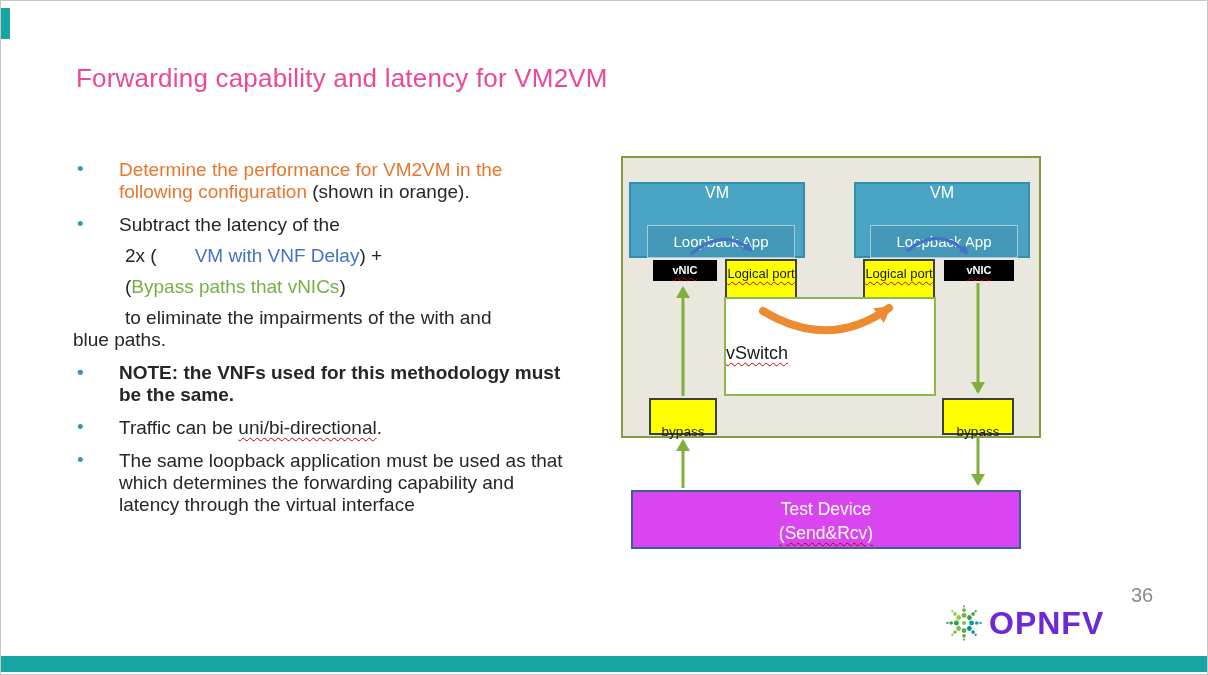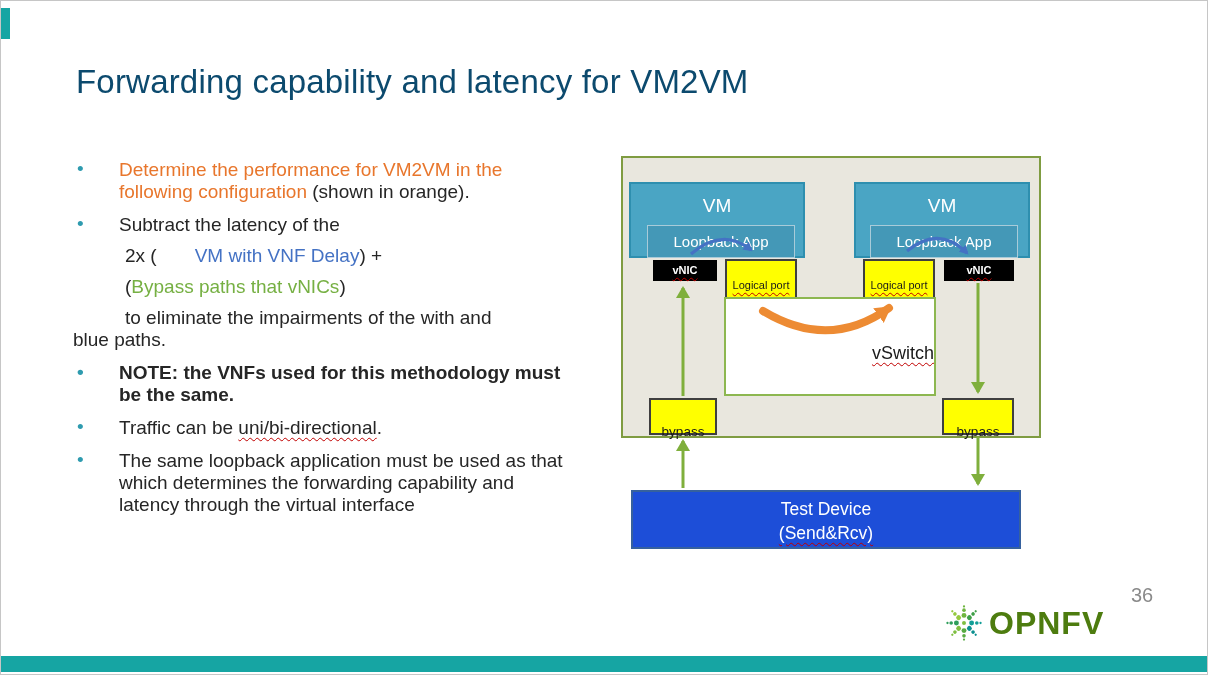--- a/index.html
+++ b/index.html
@@ -5,61 +5,61 @@
   * { margin:0; padding:0; box-sizing:border-box; }
   html,body { width:1208px; height:675px; }
   body { font-family:"Liberation Sans", sans-serif; background:#ffffff; }
 
   .slide { position:relative; width:1208px; height:675px; background:#ffffff;
            border:1px solid #c6c6c6; overflow:hidden; }
 
   .accent-top { position:absolute; left:0; top:7px; width:9px; height:31px; background:#16A5A3; }
   .bottom-bar { position:absolute; left:0; top:655px; width:100%; height:16px; background:#16A5A3; }
 
-  .title { position:absolute; left:75px; top:62px; font-size:33px; font-weight:400;
-           color:#0c4a6e; letter-spacing:0.2px; }
+  .title { position:absolute; left:75px; top:62px; font-size:26px; font-weight:400;
+           color:#ec4899; letter-spacing:0.2px; }
 
   .bullets { position:absolute; left:72px; top:158px; width:505px;
              font-size:19px; line-height:22px; color:#262626; }
   .b { position:relative; padding-left:46px; margin-bottom:11px; max-width:500px; }
   .b::before { content:"\2022"; position:absolute; left:4px; top:-1px; color:#2E9BAF; font-size:19px; }
   .sub { padding-left:52px; margin-bottom:9px; }
   .nosub { padding-left:0; margin-bottom:11px; }
 
   .orange { color:#E8762C; }
   .blue   { color:#4472C4;margin-left:38px; }
   .green  { color:#76B043; }
   .bold   { font-weight:bold; }
   .sp { text-decoration-line:underline; text-decoration-style:wavy;
         text-decoration-color:#C00000; text-decoration-thickness:1px; text-underline-offset:3px; }
 
   .abs { position:absolute; }
   .outer-box { left:620px; top:155px; width:420px; height:282px;
                background:#E9E7DE; border:2px solid #7F9C41; }
   .vm { width:176px; height:76px; background:#4AA5C4; border:2px solid #2E8FAF;
-        color:#fff; font-size:19px; text-align:center; padding-top:11px; }
+        color:#fff; font-size:16px; text-align:center; }
   .loopback { width:148px; height:33px; background:#4498B7; border:1px solid #A8CBD9;
               color:#fff; font-size:15px; text-align:center; padding-top:7px; }
   .vnic { height:21px; background:#000; color:#fff; font-size:11px; font-weight:bold;
           text-align:center; padding-top:4px; }
   .yellow { background:#FFFF00; border:2px solid #3F3F3F; text-align:center; color:#1a1a1a; }
-  .lport { width:72px; height:44px; font-size:11px; line-height:15px; padding-top:17px; }
+  .lport { width:72px; height:44px; font-size:13px; line-height:15px; padding-top:5px; }
   .bypass { width:68px; height:37px; font-size:13.5px; padding-top:24px; }
   .vswitch { left:723px; top:296px; width:212px; height:99px; background:#ffffff;
              border:2px solid #8DB750; }
-  .vswitch-label { position:absolute; left:0; right:0; top:44px; text-align:right;
+  .vswitch-label { position:absolute; left:0; right:0; top:44px; text-align:left;
                    font-size:18px; color:#1a1a1a; }
-  .testdev { left:630px; top:489px; width:390px; height:59px; background:#1d4ed8;
+  .testdev { left:630px; top:489px; width:390px; height:59px; background:#d946ef;
              border:2px solid #36619E; color:#fff; text-align:center; font-size:17.5px;
              line-height:24px; padding-top:5px; }
 
   .overlay { position:absolute; left:0; top:0; width:1208px; height:675px; pointer-events:none; }
 
   .logo { position:absolute; left:944px; top:603px; display:flex; align-items:center; }
-  .logo-text { font-size:32px; font-weight:bold; color:#4d7c0f; letter-spacing:1px; margin-left:6px; }
+  .logo-text { font-size:32px; font-weight:bold; color:#6d28d9; letter-spacing:1px; margin-left:6px; }
   .pagenum { position:absolute; left:1130px; top:583px; font-size:20px; color:#8A8A8A; }
 </style>
 </head>
 <body>
 
 <div class="slide">
 
   <div class="accent-top"></div>
 
   <h1 class="title">Forwarding capability and latency for VM2VM</h1>

